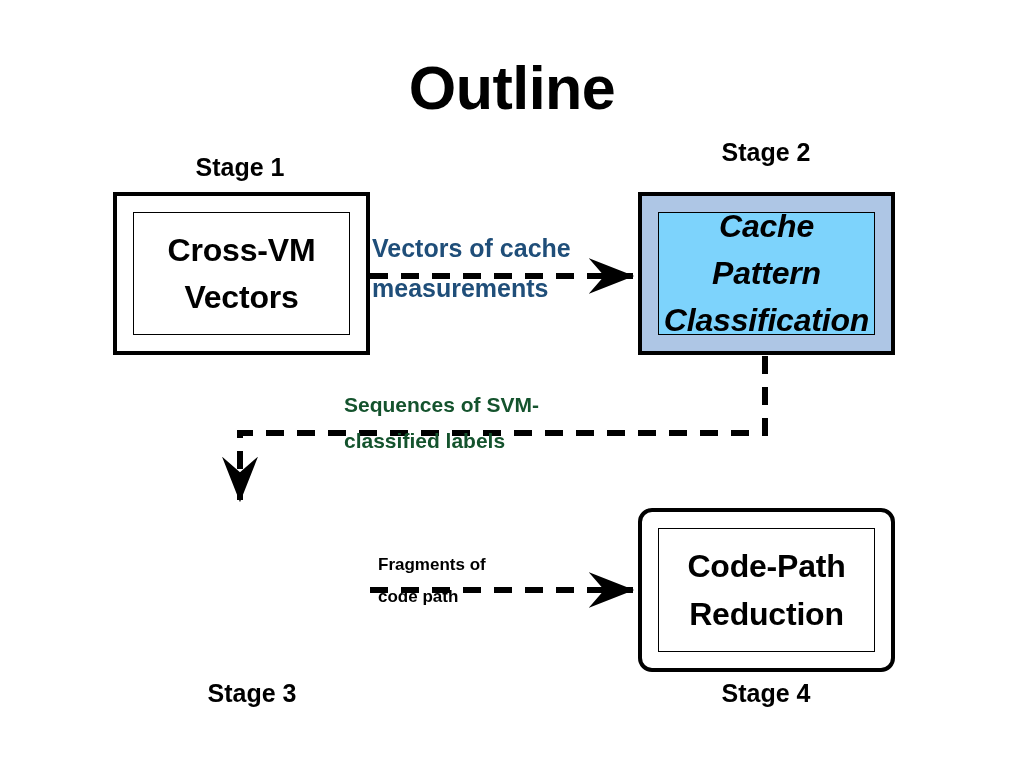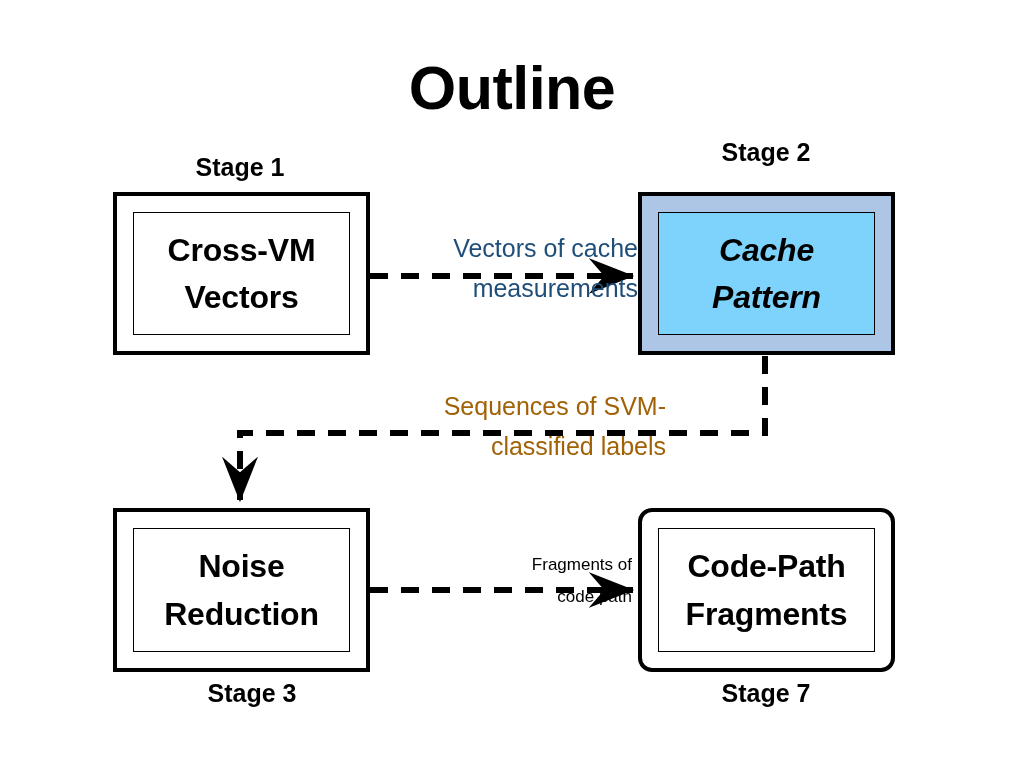--- a/index.html
+++ b/index.html
@@ -97,44 +97,44 @@
     position: absolute;
     left: 0; top: 0;
     width: 1024px;
     height: 768px;
     pointer-events: none;
   }
 
   
   .edge-label {
     position: absolute;
-    text-align: right;
-    font-weight: normal;
+    text-align: left;
+    font-weight: bold;
     line-height: 1.0;
     white-space: nowrap;
   }
   .edge-label .l1, .edge-label .l2 {
     display: block;
   }
 
   #label-vectors {
     left: 372px;
     top: 236px;
     width: 266px;
     font-size: 25px;
     color: #1f4e79;
   }
   #label-vectors .l1 { margin-bottom: 15px; }
 
   #label-sequences {
     left: 344px;
     top: 394px;
     width: 322px;
-    font-size: 25px;
-    color: #a16207;
+    font-size: 21px;
+    color: #14532d;
   }
   #label-sequences .l1 { margin-bottom: 15px; }
 
   #label-fragments {
     left: 378px;
     top: 556px;
     width: 254px;
     font-size: 17px;
     color: #000000;
   }
@@ -178,40 +178,35 @@
       <span class="line">Vectors</span>
     </div>
   </div>
 
   <div class="stage-caption" id="caption-stage2">Stage 2</div>
 
   <div class="proc-box" id="box-stage2">
     <div class="inner">
       <span class="line">Cache</span>
       <span class="line">Pattern</span>
+      <span class="line">Classification</span>
     </div>
   </div>
 
-  <div class="proc-box" id="box-stage3">
-    <div class="inner">
-      <span class="line">Noise</span>
-      <span class="line">Reduction</span>
-    </div>
-  </div>
 
   <div class="stage-caption" id="caption-stage3">Stage 3</div>
 
   <div class="proc-box" id="box-stage4">
     <div class="inner">
       <span class="line">Code-Path</span>
-      <span class="line">Fragments</span>
+      <span class="line">Reduction</span>
     </div>
   </div>
 
-  <div class="stage-caption" id="caption-stage4">Stage 7</div>
+  <div class="stage-caption" id="caption-stage4">Stage 4</div>
 
   <div class="edge-label" id="label-vectors">
     <span class="l1">Vectors of cache</span>
     <span class="l2">measurements</span>
   </div>
 
   <div class="edge-label" id="label-sequences">
     <span class="l1">Sequences of SVM-</span>
     <span class="l2">classified labels</span>
   </div>

